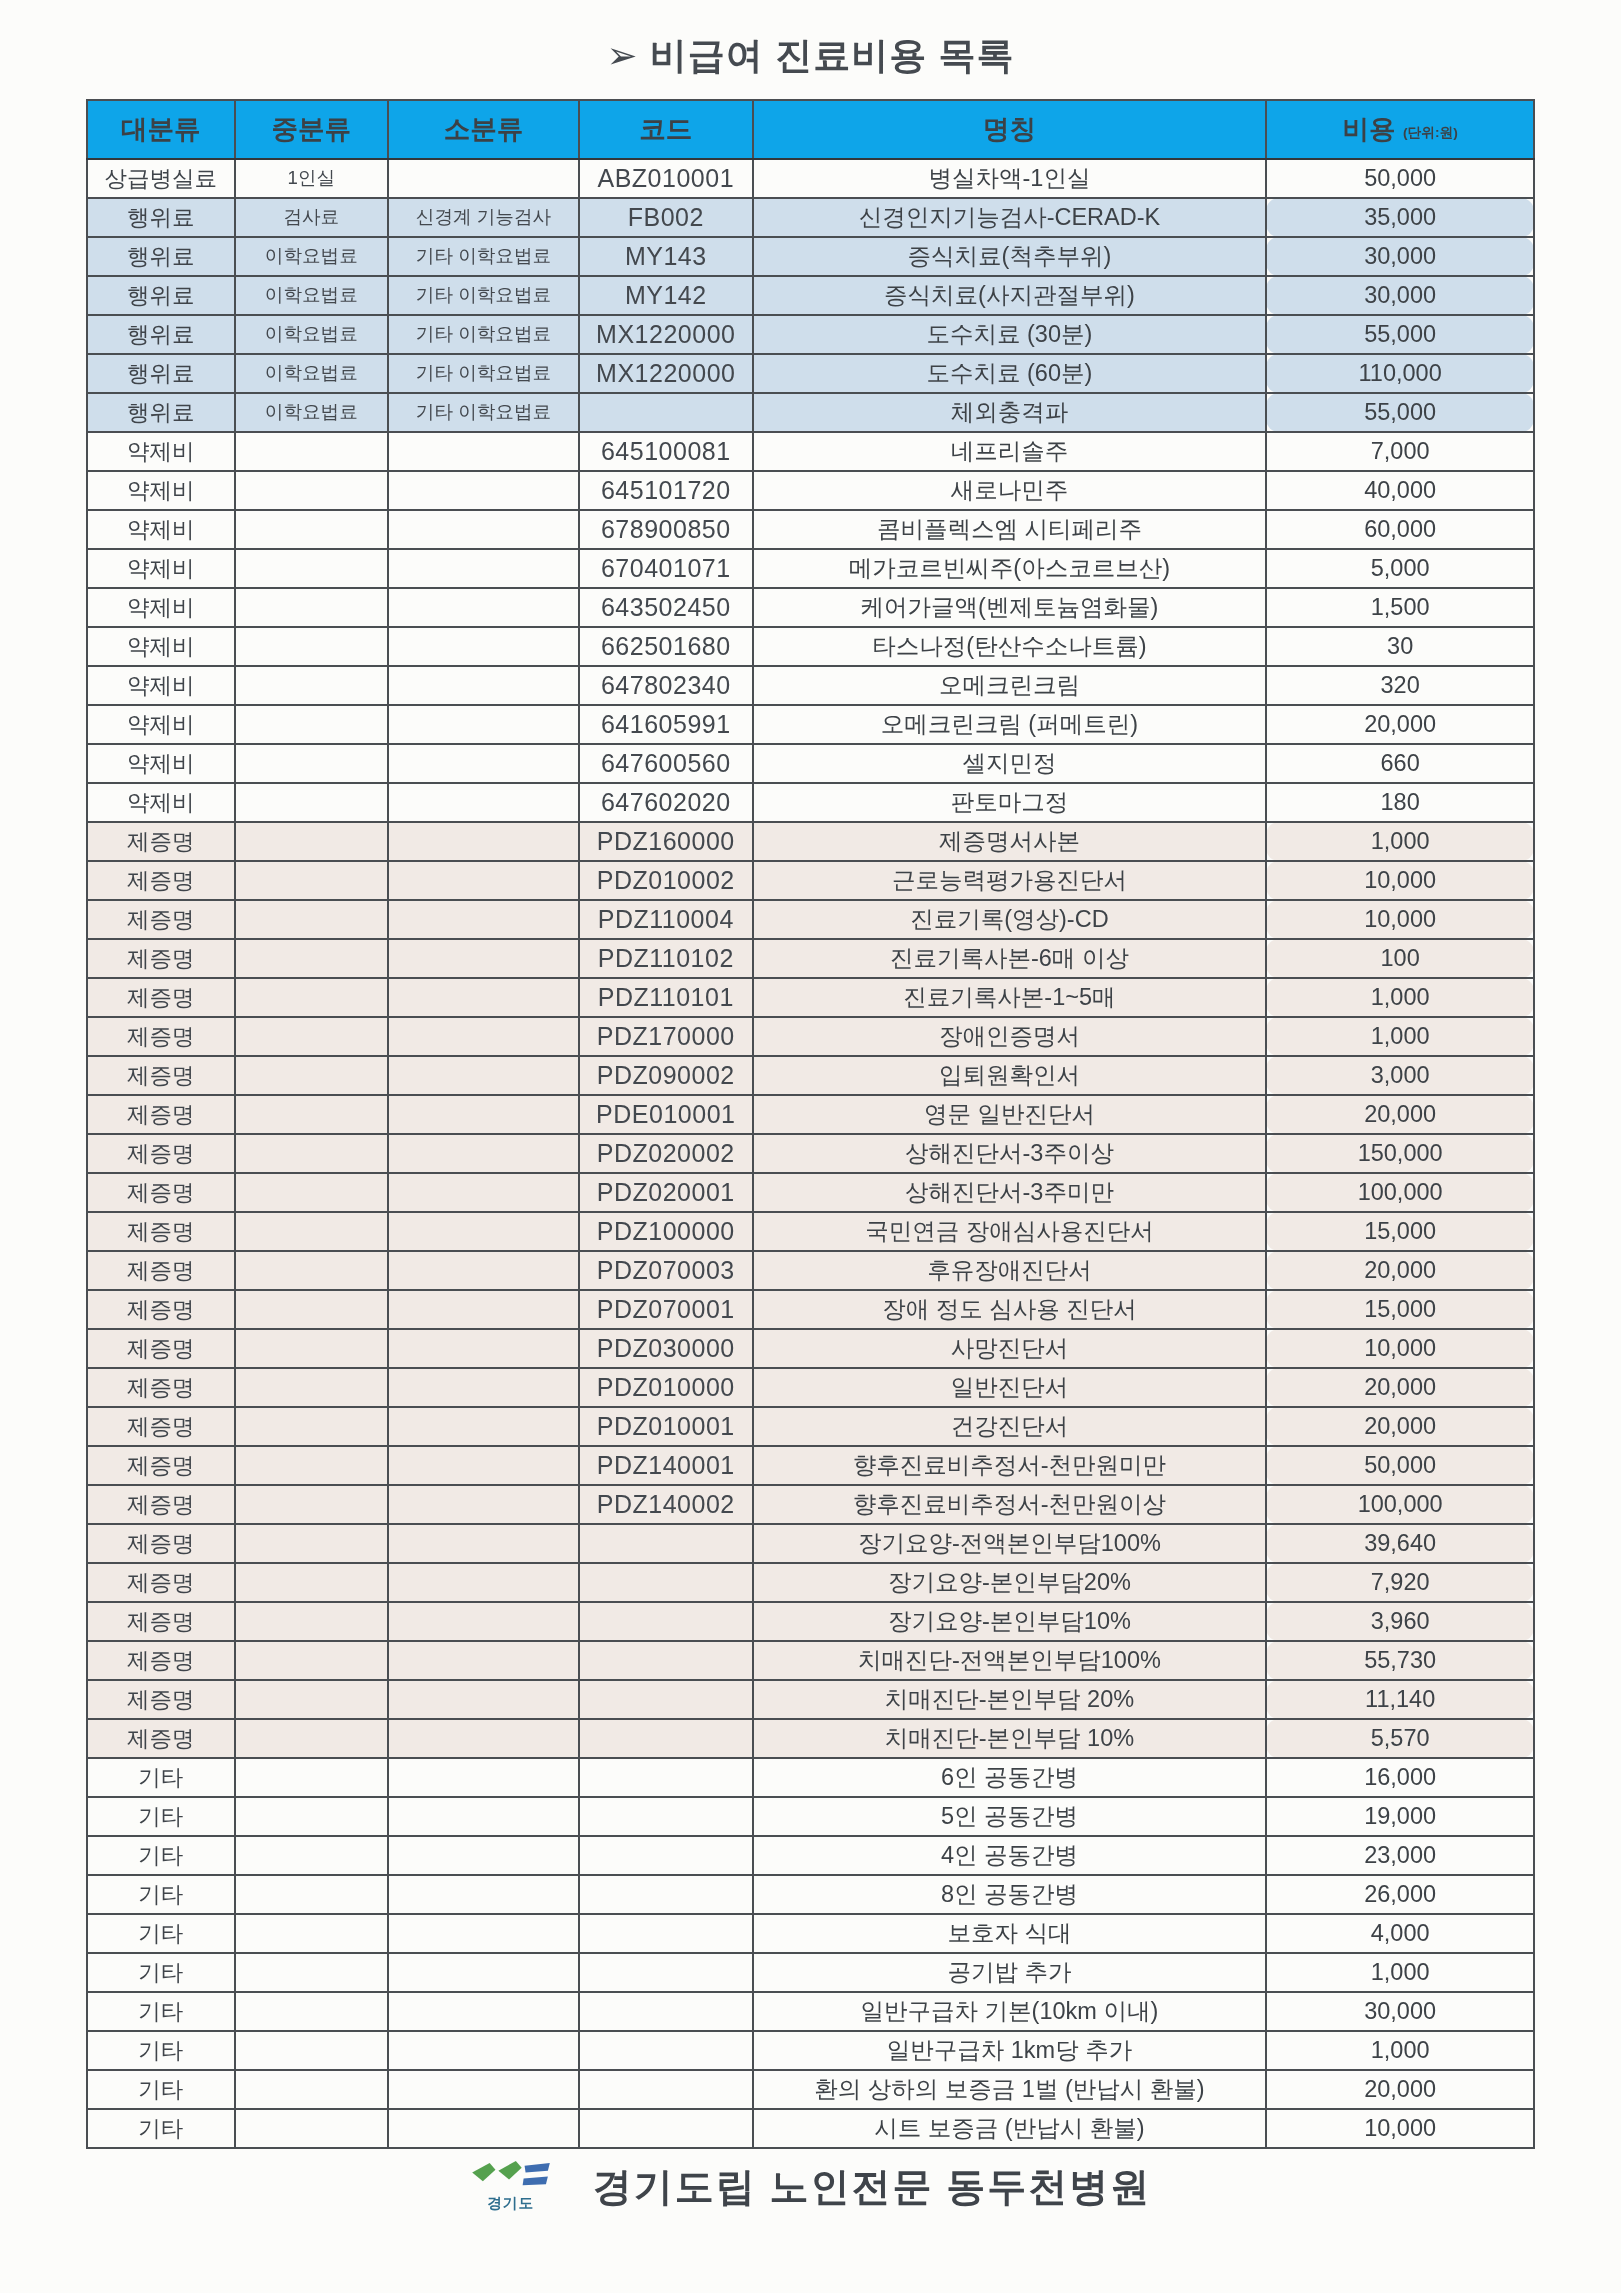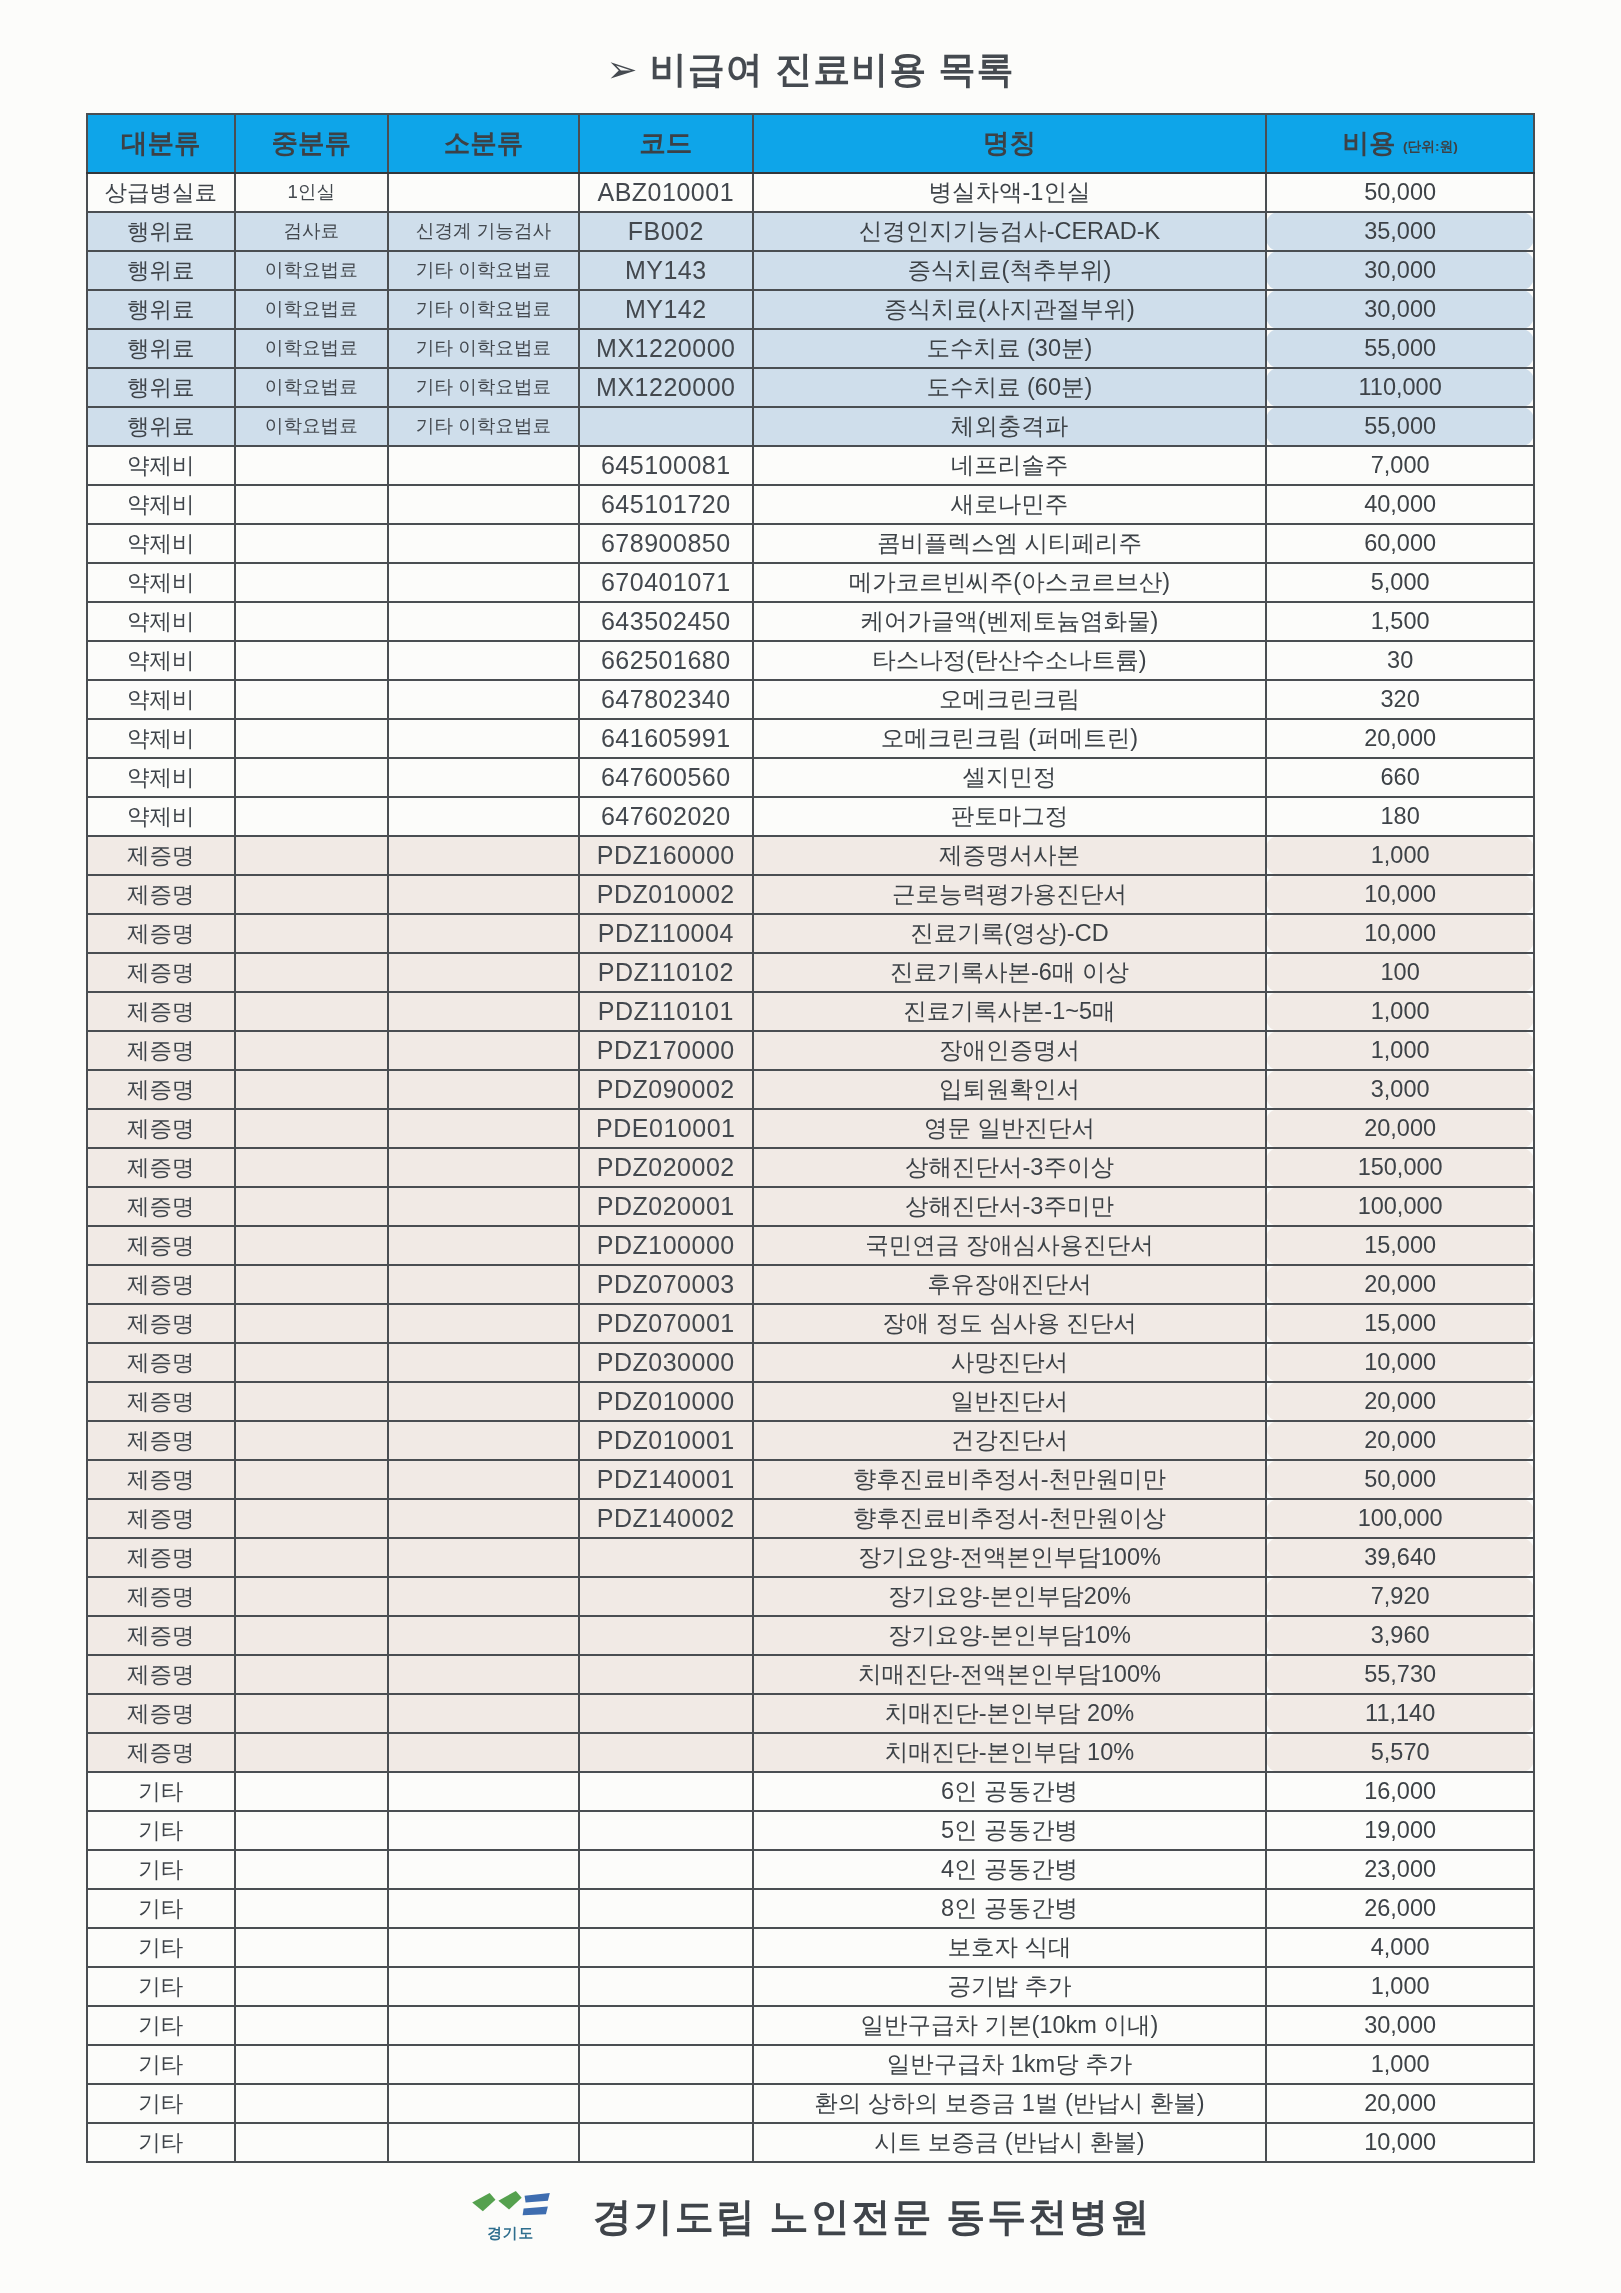--- a/index.html
+++ b/index.html
@@ -9,21 +9,21 @@
     font-family:"Liberation Sans","DejaVu Sans",sans-serif;
   }
   .page{
     position:relative;
     width:1621px;height:2294px;
     background:#fcfcfa;
     overflow:hidden;
     color:var(--text,#3a3f44);
   }
   .title{
-    padding-top:45px;
+    padding-top:31px;
     text-align:center;
     font-size:37px;
     font-weight:bold;
     letter-spacing:1px;
     color:#454a50;
   }
   table.fee{
     margin:17.6px auto 0 auto;
     width:1449px;
     border-collapse:collapse;
@@ -55,21 +55,21 @@
   td.cat{font-size:22.5px;color:#3f444a;}
   td.mid,td.sub{font-size:18.6px;color:#43484e;}
   td.code{font-size:25px;color:#43484e;letter-spacing:0.5px;}
   td.name{font-size:23.5px;color:#3d4247;}
   td.price{font-size:23.5px;text-align:right;padding-right:17.6px;color:#3d4247;border-radius:13px;}
   tr.row-blue td{background:var(--row-blue,#cfdeeb);}
   tr.row-pink td{background:var(--row-pink,#f1eae5);}
   th.cost-th{text-align:right;padding-right:9.8px;}
   .unit-note{font-size:13.7px;font-weight:bold;vertical-align:1px;}
   .footer{
-    margin-top:27px;
+    margin-top:11px;
     display:flex;
     align-items:center;
     justify-content:center;
     gap:41px;
   }
   .logo{
     display:flex;
     flex-direction:column;
     align-items:center;
     gap:1px;

